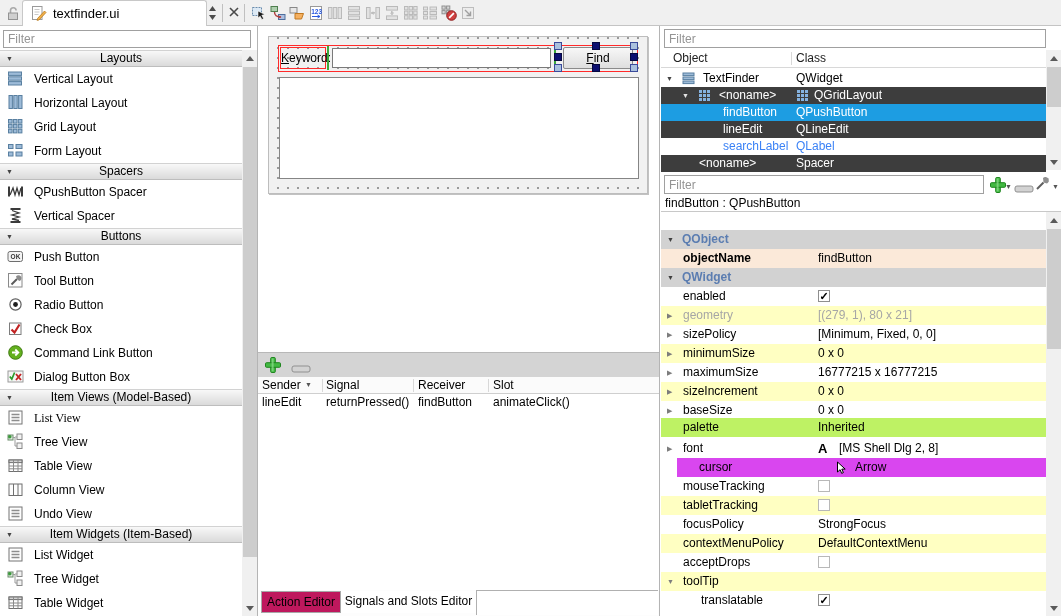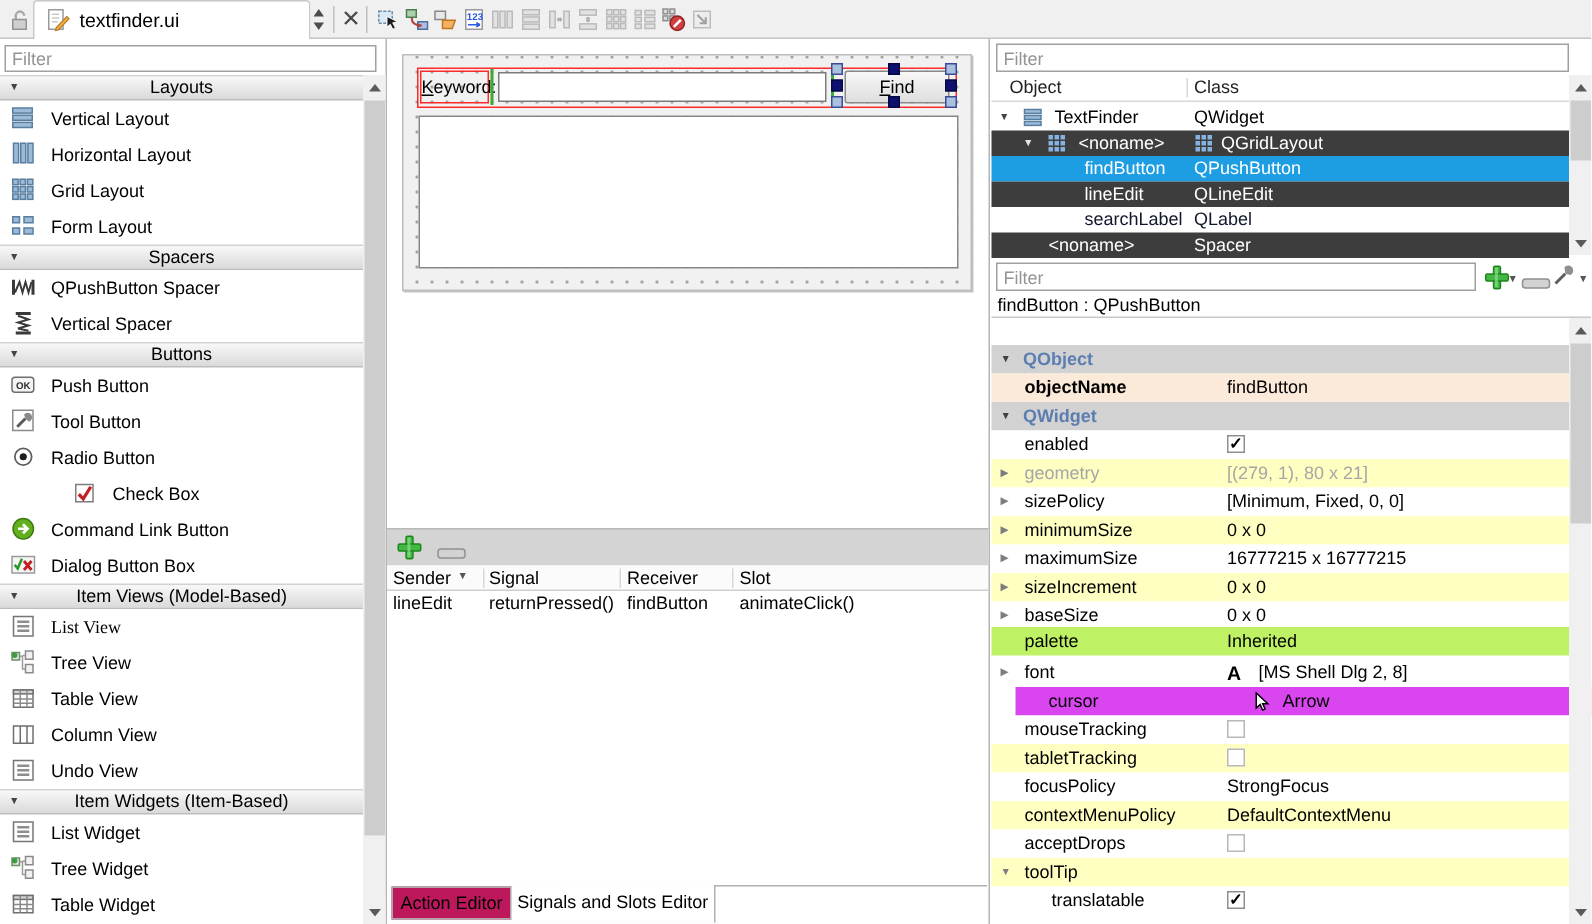--- a/index.html
+++ b/index.html
@@ -277,21 +277,21 @@
             </svg></span>
           <span class="lb">Tool Button</span>
         </div>
         <div class="wbitem" style="top: 267px;">
           <span class="ic"><svg width="17" height="17">
               <circle cx="8.5" cy="8.5" r="5.6" fill="#fff" stroke="#5f5f5f" stroke-width="1.2"></circle>
               <circle cx="8.5" cy="8.5" r="2.4" fill="#1d1d1d"></circle>
             </svg></span>
           <span class="lb">Radio Button</span>
         </div>
-        <div class="wbitem" style="top: 291px; margin-left: 41px;">
+        <div class="wbitem" style="top: 291px;">
           <span class="ic"><svg width="17" height="17">
               <rect x="2.5" y="3" width="11.5" height="11.5" fill="#fff" stroke="#7d7d7d"></rect>
               <path d="M4.5 9.5 L7.5 12.5 L12.5 4.5" fill="none" stroke="#c22222" stroke-width="2.2"></path>
             </svg></span>
           <span class="lb">Check Box</span>
         </div>
         <div class="wbitem" style="top: 315px;">
           <span class="ic"><svg width="17" height="17">
               <circle cx="8.5" cy="8.5" r="6.8" fill="#63b01e" stroke="#3e7a0f"></circle>
               <path d="M5 8.5 H11 M8.3 5.5 L11.3 8.5 L8.3 11.5" fill="none" stroke="#fff" stroke-width="1.8"></path>
@@ -489,21 +489,21 @@
           <span style="left: 153px;">QGridLayout</span>
         </div>
         <div class="oirow" style="top: 78px; background: rgb(29, 157, 226); color: rgb(255, 255, 255);">
           <span style="left: 62px;">findButton</span>
           <span style="left: 135px;">QPushButton</span>
         </div>
         <div class="oirow" style="top: 95px; background: rgb(61, 61, 61); color: rgb(255, 255, 255);">
           <span style="left: 62px;">lineEdit</span>
           <span style="left: 135px;">QLineEdit</span>
         </div>
-        <div class="oirow" style="top: 112px; background: rgb(255, 255, 255); color: #0f172a;">
+        <div class="oirow" style="top: 112px; background: rgb(255, 255, 255); color: #3b82f6;">
           <span style="left: 62px;">searchLabel</span>
           <span style="left: 135px;">QLabel</span>
         </div>
         <div class="oirow" style="top: 129px; background: rgb(61, 61, 61); color: rgb(255, 255, 255);">
           <span style="left: 38px;">&lt;noname&gt;</span>
           <span style="left: 135px;">Spacer</span>
         </div>
       </div>
     <div class="sb" style="left:386px;top:24px;width:16px;height:120px">
       <div class="sbbtn" style="top:0">

